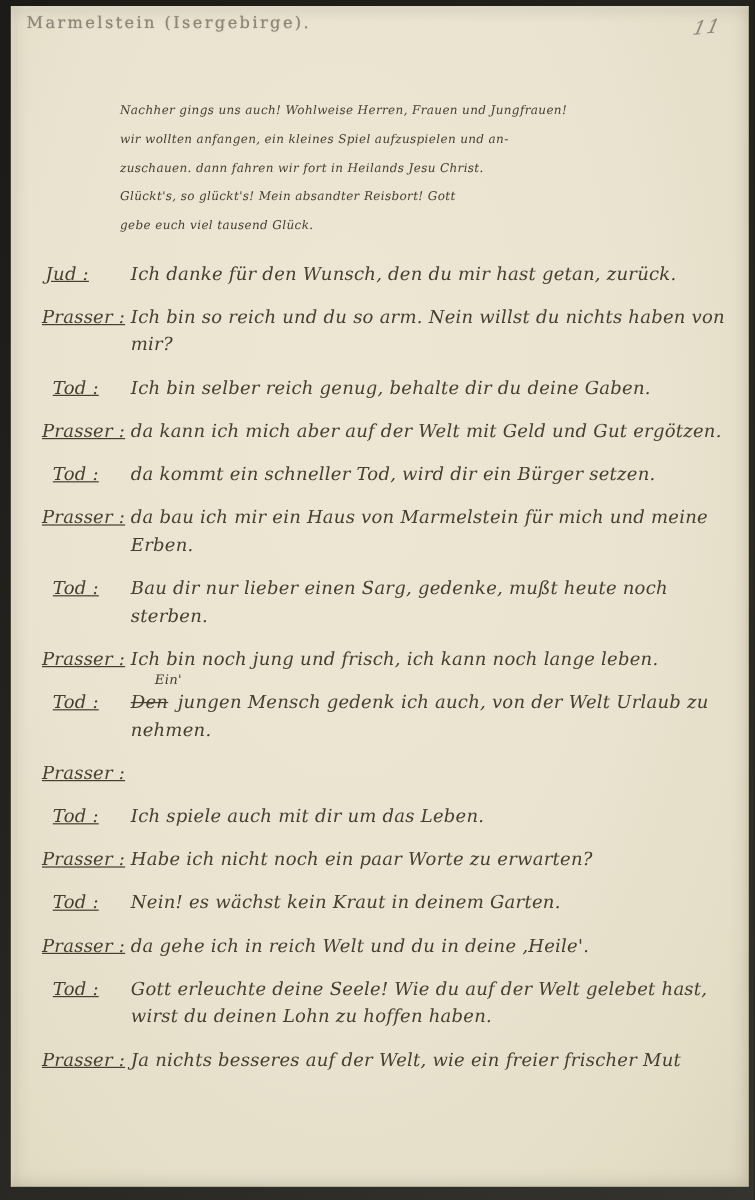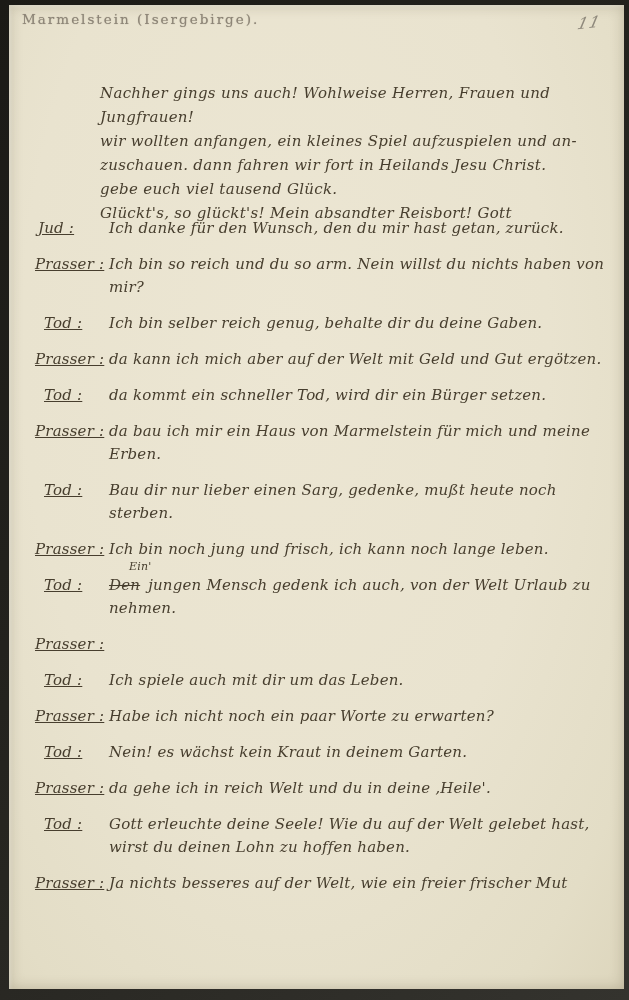--- a/index.html
+++ b/index.html
@@ -27,21 +27,21 @@
   .pagenum{
     position:absolute;right:24px;top:8px;
     font-style:italic;font-size:16px;
     color:#8f897c;
     transform:skewX(-18deg) rotate(-6deg);
     letter-spacing:1px;
   }
   .ink{color:#473e2e;}
   .opening{
     position:absolute;left:91px;top:76px;width:522px;
-    font-style:italic;font-size:15px;line-height:24px;
+    font-style:italic;font-size:10px;line-height:24px;
     letter-spacing:.3px;
   }
   .dialogue{
     position:absolute;left:26px;top:212px;right:8px;
   }
   .d-row{
     display:flex;align-items:flex-start;
     margin-bottom:13px;
     font-style:italic;font-size:15px;line-height:23px;
     letter-spacing:.2px;
@@ -65,22 +65,22 @@
   <div class="paper" data-name="manuscript-page">
 
     <div class="stamp" data-name="place-stamp">Marmelstein (Isergebirge).</div>
 
     <div class="pagenum" data-name="page-number">11</div>
 
     <div class="opening ink" data-name="opening-paragraph">
         <div data-name="opening-line">Nachher gings uns auch! Wohlweise Herren, Frauen und Jungfrauen!</div>
         <div data-name="opening-line">wir wollten anfangen, ein kleines Spiel aufzuspielen und an-</div>
         <div data-name="opening-line">zuschauen. dann fahren wir fort in Heilands Jesu Christ.</div>
+        <div data-name="opening-line">Glückt's, so glückt's!  Mein absandter Reisbort! Gott</div>
         <div data-name="opening-line">gebe euch viel tausend Glück.</div>
-        <div data-name="opening-line">Glückt's, so glückt's!  Mein absandter Reisbort! Gott</div>
       </div>
 
     <div class="dialogue ink" data-name="dialogue-list">
         <div class="d-row" data-name="dialogue-entry">
           <div class="d-label sp-jud" data-name="speaker-label">Jud :</div>
           <div class="d-text" data-name="dialogue-text">Ich danke für den Wunsch, den du mir hast getan, zurück.</div>
         </div>
         <div class="d-row" data-name="dialogue-entry">
           <div class="d-label sp-prasser" data-name="speaker-label">Prasser :</div>
           <div class="d-text" data-name="dialogue-text">Ich bin so reich und du so arm. Nein willst du nichts haben von mir?</div>

